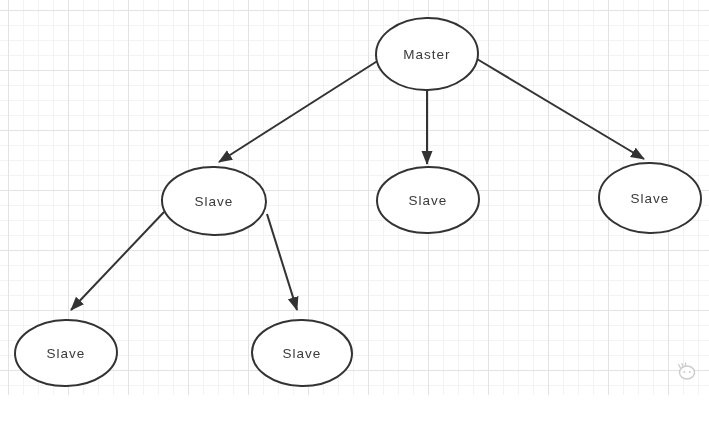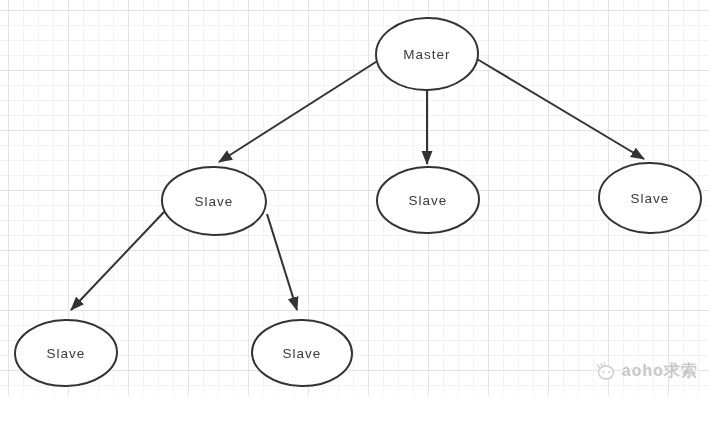--- a/index.html
+++ b/index.html
@@ -106,16 +106,15 @@
 
   <div class="watermark">
     <span class="wm-icon">
       <svg viewBox="0 0 22 22" width="22" height="22" xmlns="http://www.w3.org/2000/svg">
         <ellipse cx="11" cy="12.5" rx="7.5" ry="6.5" fill="#ffffff" stroke="#cccccc" stroke-width="1.4"></ellipse>
         <path d="M4.5 8 L2.5 4.5 M7 6.5 L6 3.5 M9.5 5.8 L9.5 3" stroke="#cccccc" stroke-width="1.3" fill="none" stroke-linecap="round"></path>
         <circle cx="8.3" cy="12" r="1" fill="#cccccc"></circle>
         <circle cx="13.7" cy="12" r="1" fill="#cccccc"></circle>
       </svg>
     </span>
-    <span class="wm-text">aoho求索</span>
   </div>
 
 </div>
 
 </body></html>

